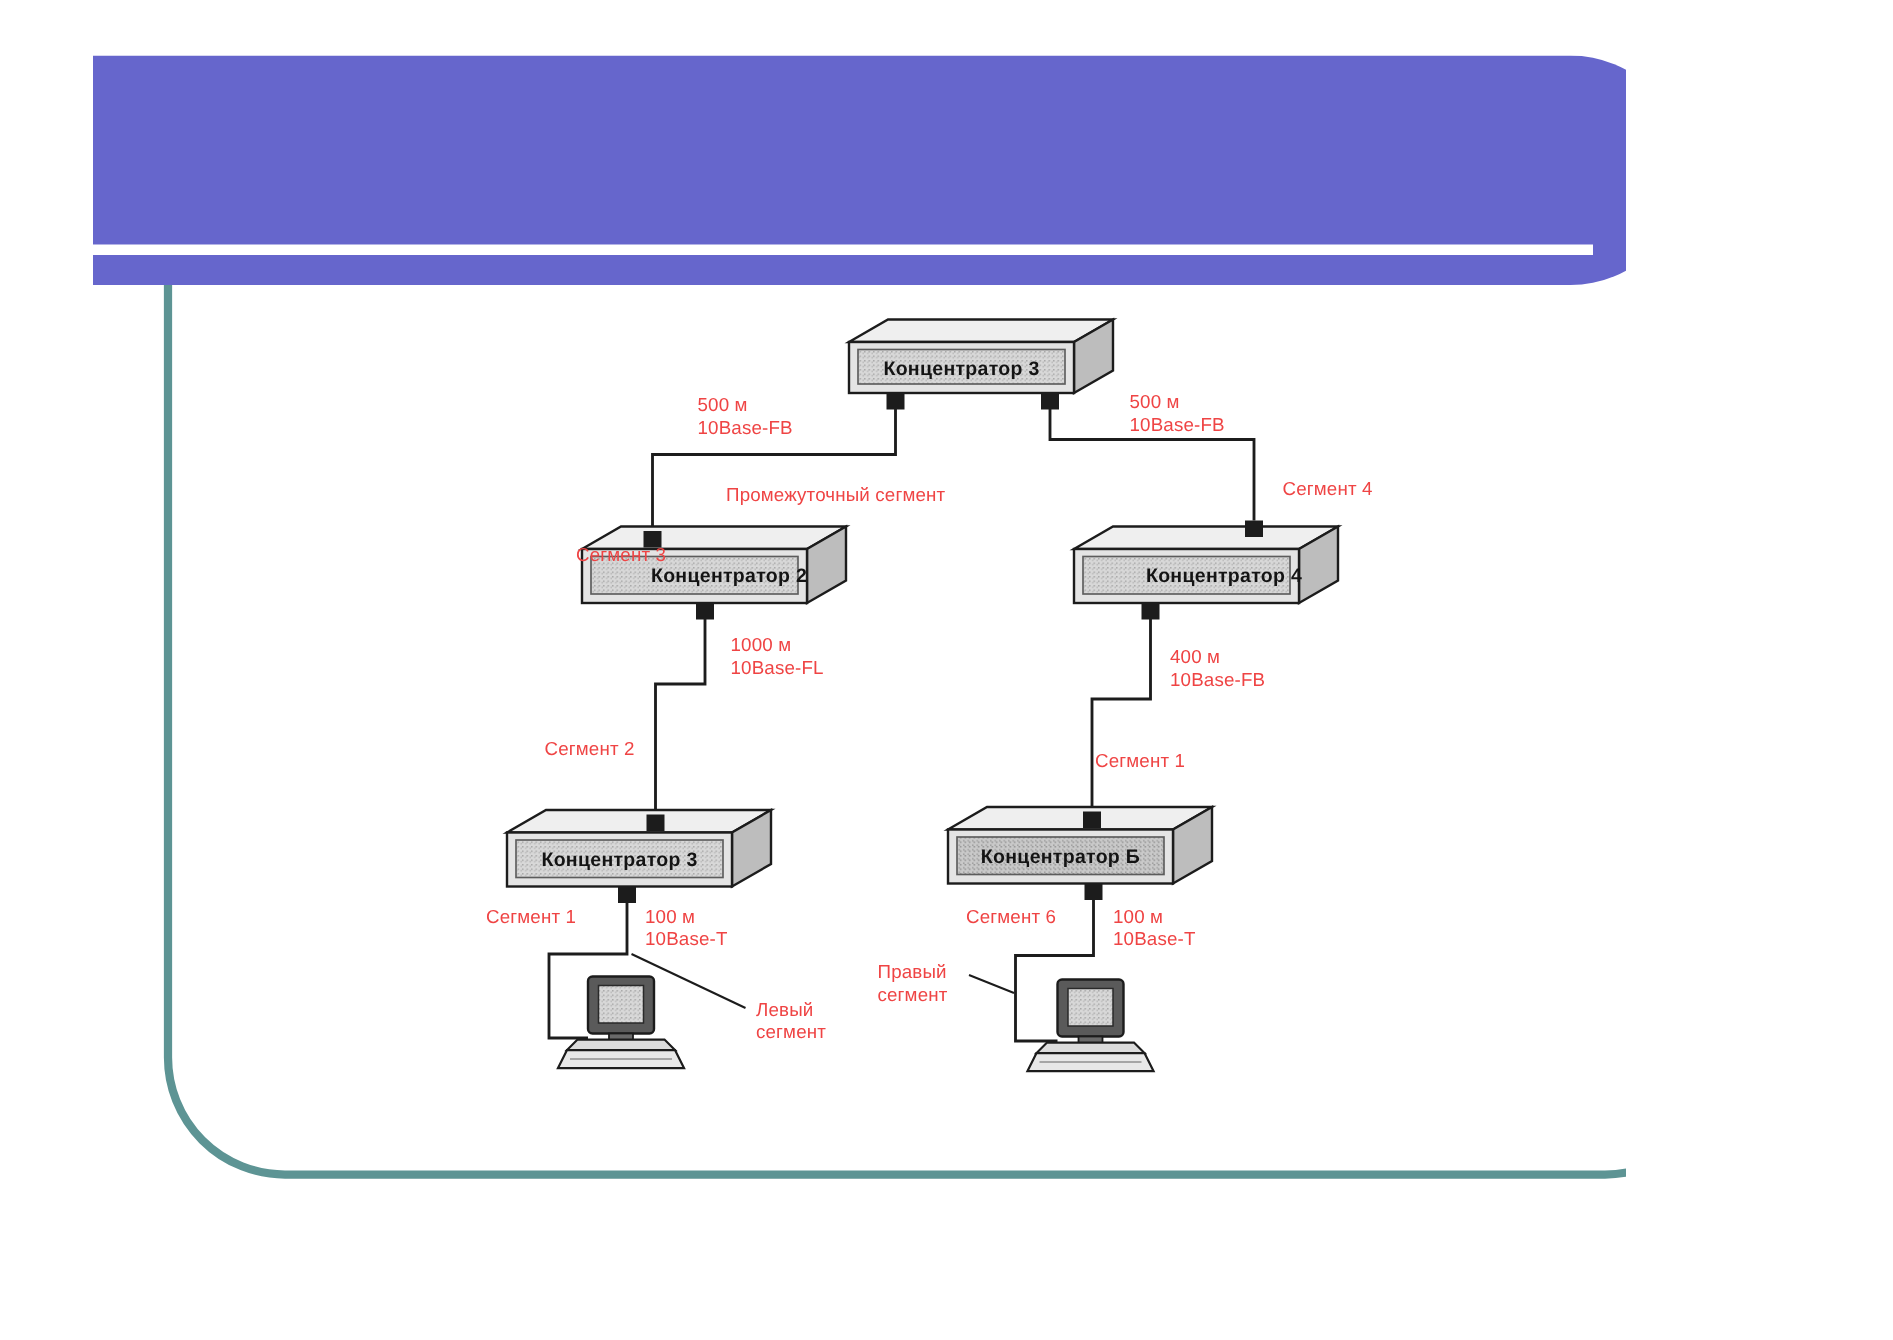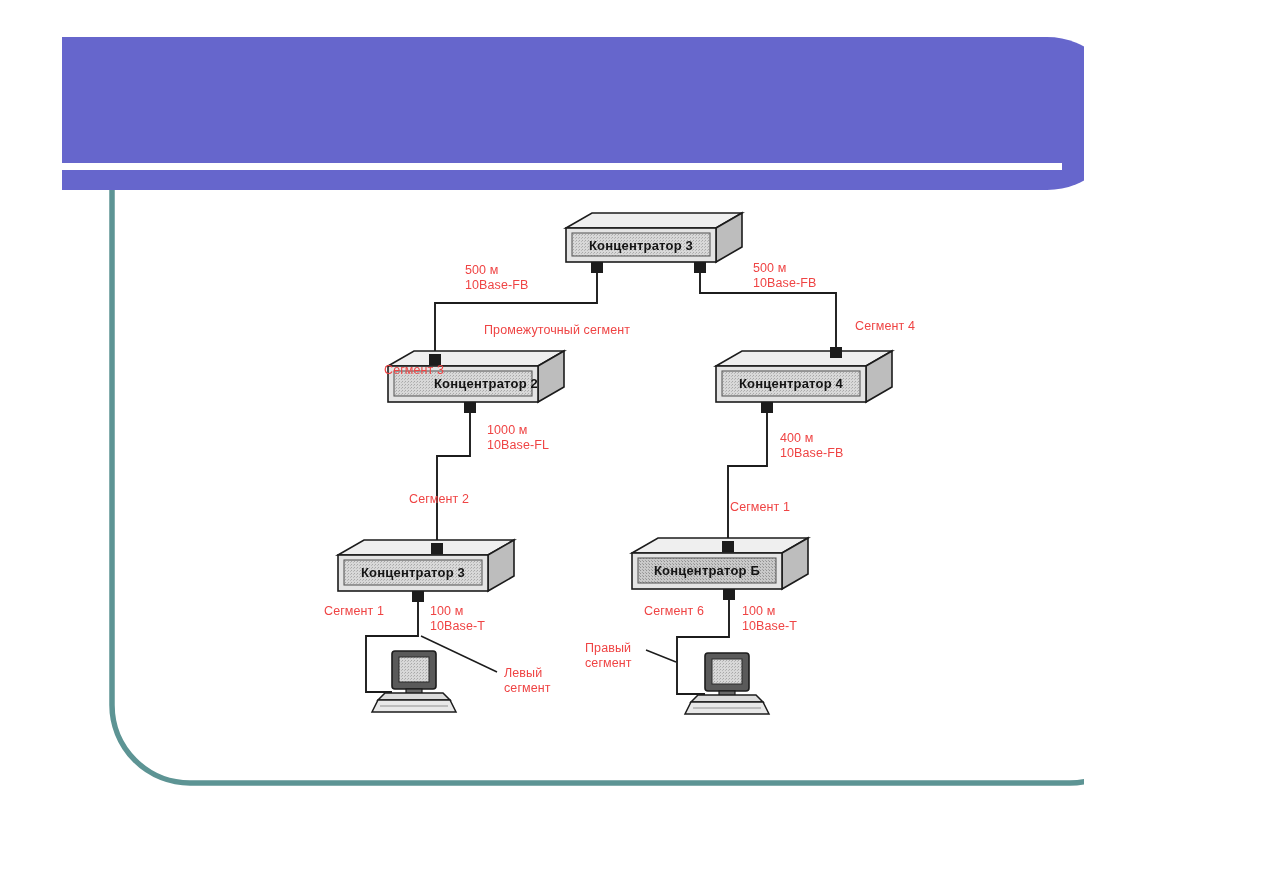--- a/index.html
+++ b/index.html
@@ -196,21 +196,21 @@
       <rect x="712" y="659" width="30" height="25" fill="url(#speckle)" stroke="#2a2a2a" stroke-width="1"></rect>
       <rect x="719" y="691" width="16" height="6" fill="#6a6a6a" stroke="#1c1c1c" stroke-width="1.2"></rect>
       <polygon points="691,702 763,702 756,695 698,695" fill="#dcdcdc" stroke="#1c1c1c" stroke-width="1.5"></polygon>
       <polygon points="685,714 769,714 763,702 691,702" fill="#e8e8e8" stroke="#1c1c1c" stroke-width="1.5"></polygon>
       <line x1="693" y1="708" x2="761" y2="708" stroke="#909090" stroke-width="1"></line>
     </g>
   </svg>
 
   <div class="hub-label" style="left:566px; top:238px; width:150px;">Концентратор 3</div>
   <div class="hub-label" style="left:388px; top:376px; width:150px;margin-left:23px;">Концентратор 2</div>
-  <div class="hub-label" style="left:716px; top:376px; width:150px;">Концентратор 4</div>
+  <div class="hub-label" style="left:716px; top:376px; width:150px;padding-left:25px;">Концентратор 4</div>
   <div class="hub-label" style="left:338px; top:565px; width:150px;">Концентратор 3</div>
   <div class="hub-label" style="left:632px; top:563px; width:150px;">Концентратор Б</div>
 
   <div class="lbl" style="left:465px; top:263px;">500 м</div>
   <div class="lbl" style="left:465px; top:278px;">10Base-FB</div>
 
   <div class="lbl" style="left:753px; top:261px;">500 м</div>
   <div class="lbl" style="left:753px; top:276px;">10Base-FB</div>
 
   <div class="lbl" style="left:487px; top:423px;">1000 м</div>
@@ -219,21 +219,21 @@
   <div class="lbl" style="left:780px; top:431px;">400 м</div>
   <div class="lbl" style="left:780px; top:446px;">10Base-FB</div>
 
   <div class="lbl" style="left:430px; top:604px;">100 м</div>
   <div class="lbl" style="left:430px; top:619px;">10Base-T</div>
 
   <div class="lbl" style="left:742px; top:604px;">100 м</div>
   <div class="lbl" style="left:742px; top:619px;">10Base-T</div>
 
   <div class="lbl" style="left:324px; top:604px;">Сегмент 1</div>
-  <div class="lbl" style="left:363px; top:492px;margin-left:46px;">Сегмент 2</div>
+  <div class="lbl" style="left:363px; top:492px;">Сегмент 2</div>
   <div class="lbl" style="left:384px; top:319px;margin-top:44px;">Сегмент 3</div>
   <div class="lbl" style="left:855px; top:319px;">Сегмент 4</div>
   <div class="lbl" style="left:730px; top:500px;">Сегмент 1</div>
   <div class="lbl" style="left:644px; top:604px;">Сегмент 6</div>
 
   <div class="lbl" style="left:484px; top:323px;">Промежуточный сегмент</div>
 
   <div class="lbl" style="left:504px; top:666px;">Левый</div>
   <div class="lbl" style="left:504px; top:681px;">сегмент</div>
 

